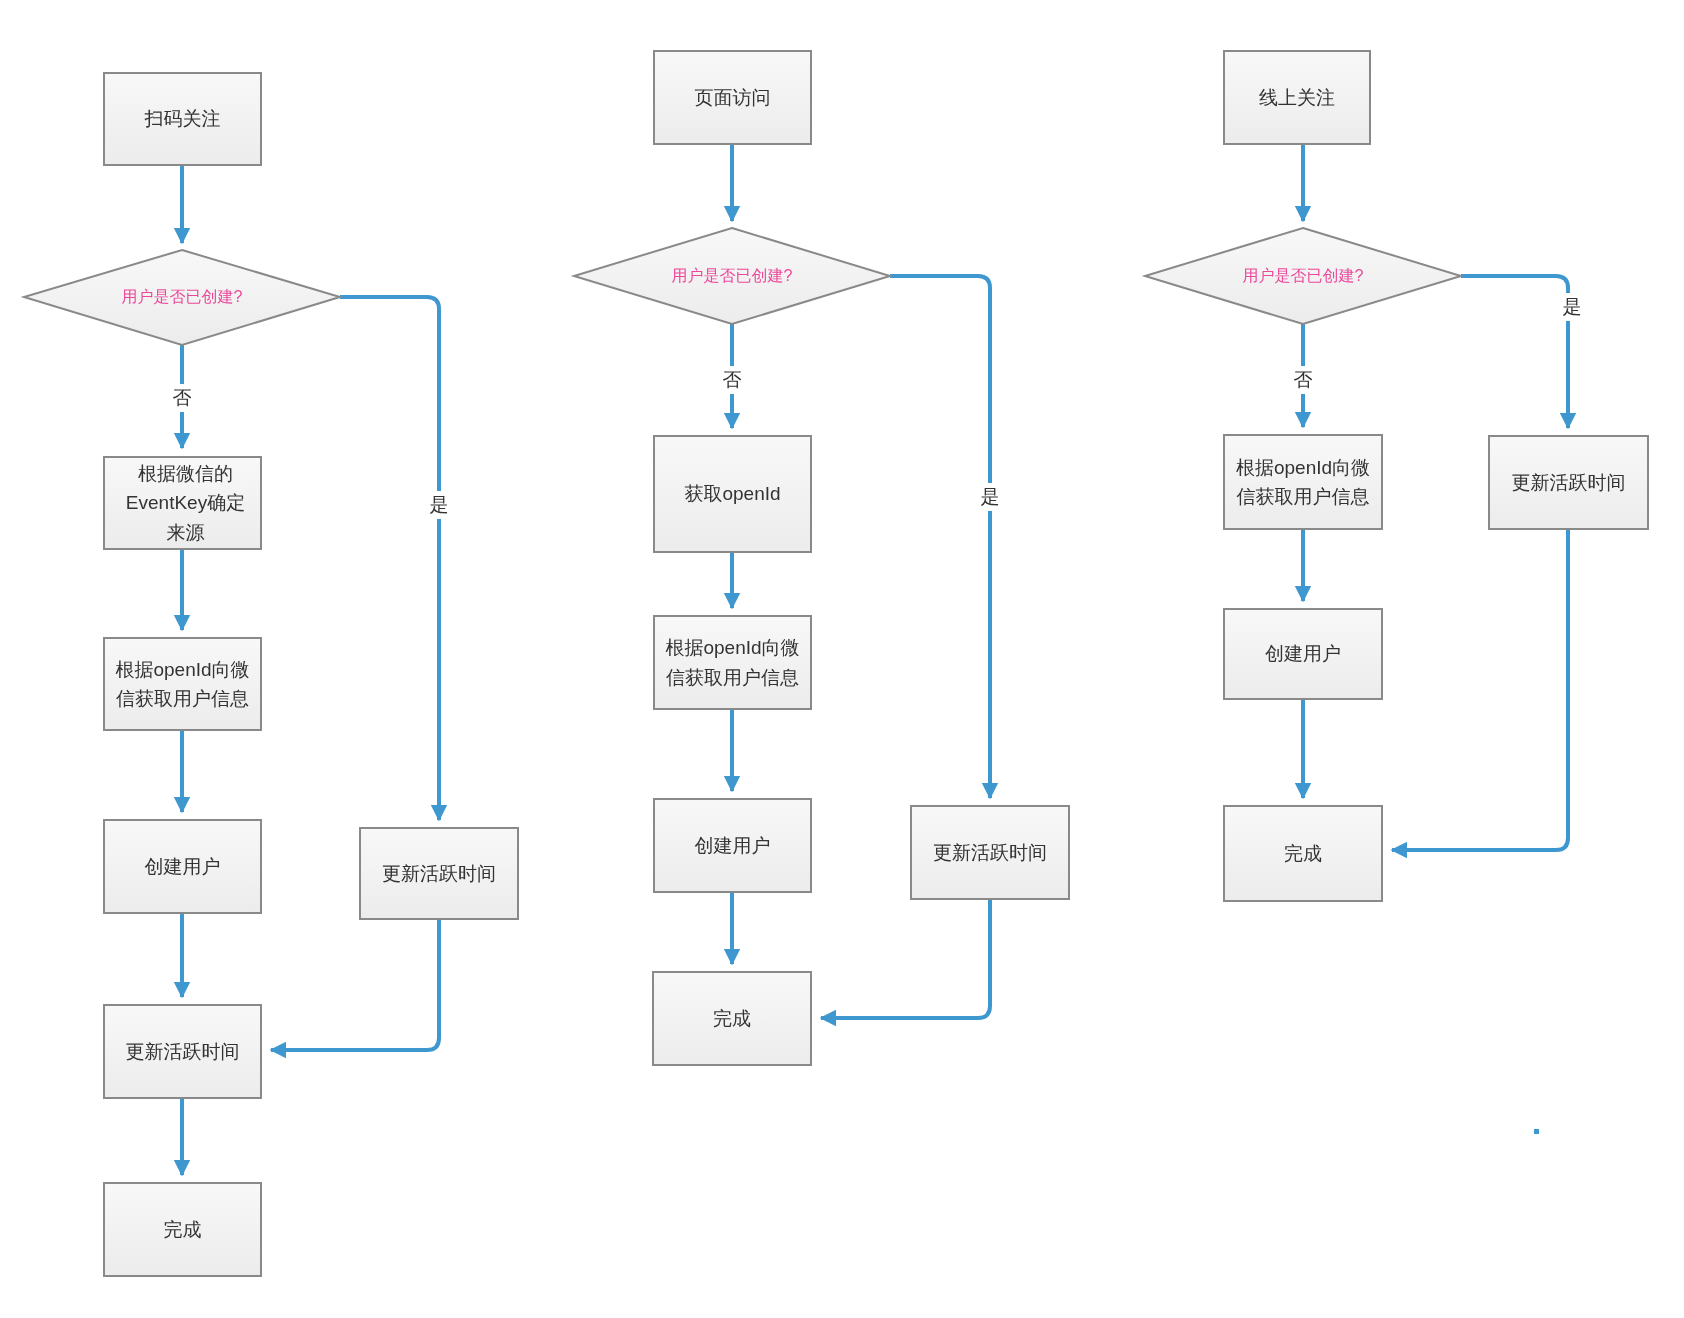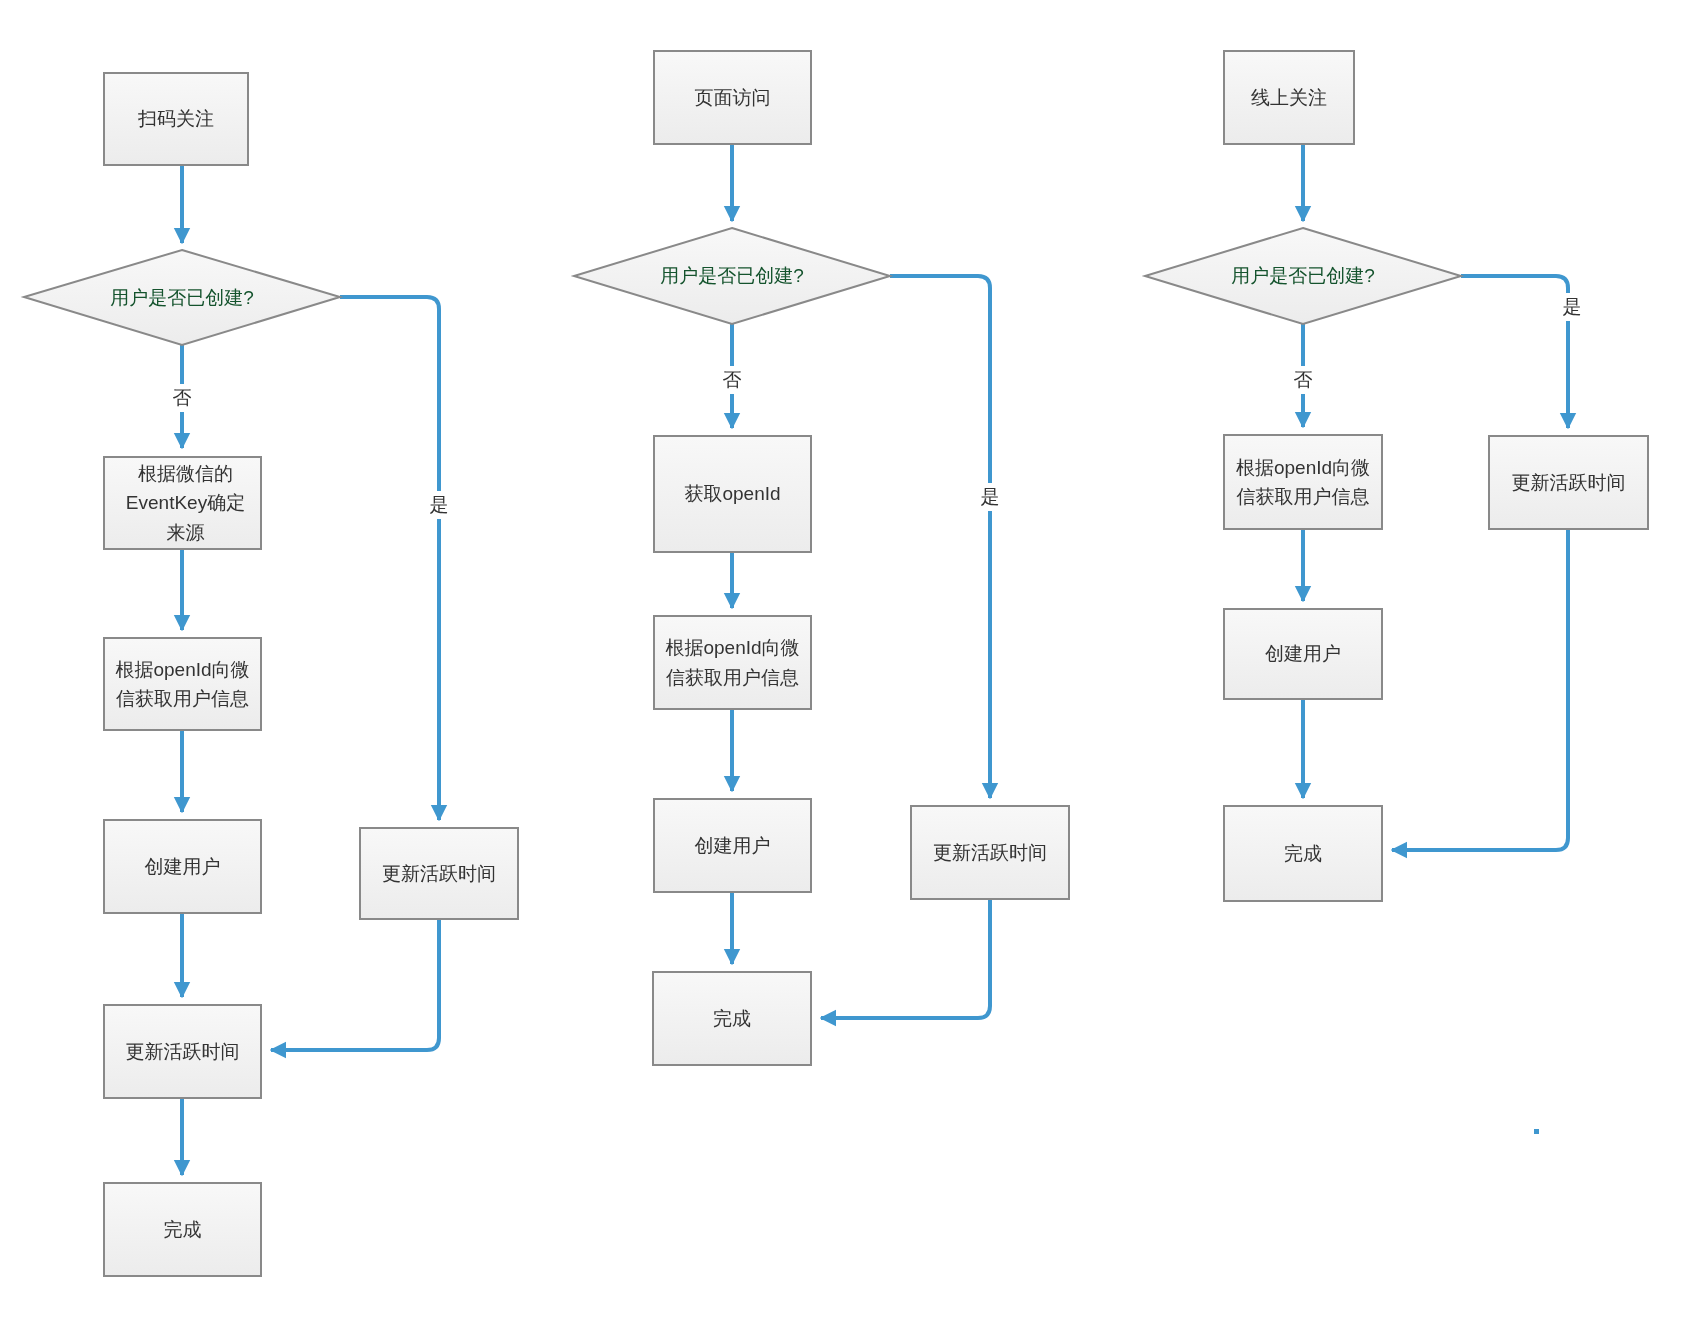--- a/index.html
+++ b/index.html
@@ -13,21 +13,21 @@
   #ah path{fill:var(--accent,#3f97cf);}
   .node{
     position:absolute;display:flex;align-items:center;justify-content:center;
     text-align:center;box-sizing:border-box;
     background:linear-gradient(180deg,#f8f8f8 0%,#ececec 100%);
     border:2px solid #898989;color:#333333;font-size:19px;line-height:1.55;
     padding:4px 6px;
   }
   .decision-label{
     position:absolute;display:flex;align-items:center;justify-content:center;
-    text-align:center;color:#14532d;font-size:19px;box-sizing:border-box;
+    text-align:center;color:#ec4899;font-size:16px;box-sizing:border-box;
   }
   .edge-label{
     position:absolute;transform:translate(-50%,-50%);
     background:#ffffff;color:#333333;font-size:19px;padding:1px 4px;white-space:nowrap;
   }
   .stray-dot{position:absolute;width:5px;height:5px;background:var(--accent,#3f97cf);}
 </style>
 </head>
 <body>
 
@@ -71,42 +71,42 @@
       <path class="edge" marker-end="url(#ah)" d="M1303,145 V221"></path>
       <path class="edge" marker-end="url(#ah)" d="M1303,324 V427"></path>
       <path class="edge" marker-end="url(#ah)" d="M1303,530 V601"></path>
       <path class="edge" marker-end="url(#ah)" d="M1303,700 V798"></path>
       <path class="edge" marker-end="url(#ah)" d="M1461,276 H1556 Q1568,276 1568,288 V428"></path>
       <path class="edge" marker-end="url(#ah)" d="M1568,530 V838 Q1568,850 1556,850 H1392"></path>
       <polygon class="diamond" points="1303,228 1461,276 1303,324 1145,276"></polygon>
     </g>
   </svg>
 
-  <div class="node" style="left:103px;top:72px;width:146px;height:94px;">扫码关注</div>
+  <div class="node" style="left:103px;top:72px;width:159px;height:94px;">扫码关注</div>
   <div class="decision-label" style="left:24px;top:250px;width:316px;height:95px;">用户是否已创建?</div>
   <div class="edge-label" style="left:182px;top:398px;">否</div>
   <div class="edge-label" style="left:439px;top:505px;">是</div>
   <div class="node" style="left:103px;top:456px;width:159px;height:94px;padding-left:12px;">根据微信的EventKey确定来源</div>
   <div class="node" style="left:103px;top:637px;width:159px;height:94px;">根据openId向微信获取用户信息</div>
   <div class="node" style="left:103px;top:819px;width:159px;height:95px;">创建用户</div>
   <div class="node" style="left:103px;top:1004px;width:159px;height:95px;">更新活跃时间</div>
   <div class="node" style="left:103px;top:1182px;width:159px;height:95px;">完成</div>
   <div class="node" style="left:359px;top:827px;width:160px;height:93px;">更新活跃时间</div>
 
   <div class="node" style="left:653px;top:50px;width:159px;height:95px;">页面访问</div>
   <div class="decision-label" style="left:574px;top:228px;width:316px;height:96px;">用户是否已创建?</div>
   <div class="edge-label" style="left:732px;top:380px;">否</div>
   <div class="edge-label" style="left:990px;top:497px;">是</div>
   <div class="node" style="left:653px;top:435px;width:159px;height:118px;">获取openId</div>
   <div class="node" style="left:653px;top:615px;width:159px;height:95px;">根据openId向微信获取用户信息</div>
   <div class="node" style="left:653px;top:798px;width:159px;height:95px;">创建用户</div>
   <div class="node" style="left:652px;top:971px;width:160px;height:95px;">完成</div>
   <div class="node" style="left:910px;top:805px;width:160px;height:95px;">更新活跃时间</div>
 
-  <div class="node" style="left:1223px;top:50px;width:132px;height:95px;">线上关注</div>
+  <div class="node" style="left:1223px;top:50px;width:148px;height:95px;">线上关注</div>
   <div class="decision-label" style="left:1145px;top:228px;width:316px;height:96px;">用户是否已创建?</div>
   <div class="edge-label" style="left:1303px;top:380px;">否</div>
   <div class="edge-label" style="left:1572px;top:307px;">是</div>
   <div class="node" style="left:1223px;top:434px;width:160px;height:96px;">根据openId向微信获取用户信息</div>
   <div class="node" style="left:1223px;top:608px;width:160px;height:92px;">创建用户</div>
   <div class="node" style="left:1223px;top:805px;width:160px;height:97px;">完成</div>
   <div class="node" style="left:1488px;top:435px;width:161px;height:95px;">更新活跃时间</div>
 
   <div class="stray-dot" style="left:1534px;top:1129px;"></div>
 </div>

